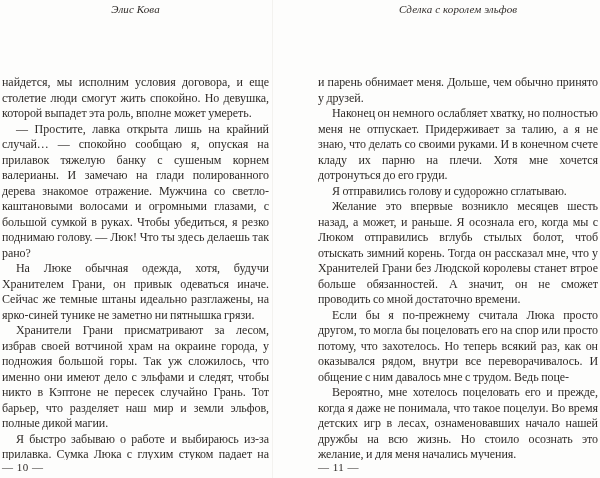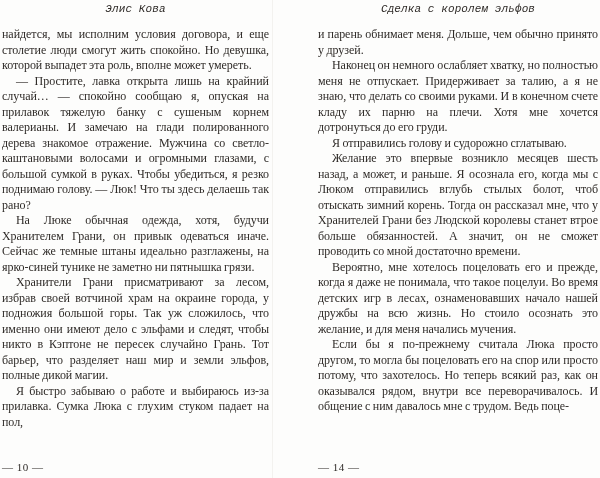--- a/index.html
+++ b/index.html
@@ -42,30 +42,30 @@
     height: 478px;
     background: #f3f2ef;
   }
   .running-header {
     text-align: center;
     font-style: italic;
     font-size: 11px;
     line-height: 12px;
     margin-bottom: 12px;
     letter-spacing: 0.1px;
-    font-family: Liberation Mono, monospace;
   }
   .page-body {
     flex: 1 1 auto;
     overflow: hidden;
     font-size: 12px;
     line-height: 15.5px;
     text-align: justify;
     letter-spacing: -0.05px;
     word-spacing: -0.4px;
+    margin-top: 48px;
   }
   .page-body p {
     margin: 0;
     text-indent: 14px;
   }
   .page-body p:first-child {
     text-indent: 0;
   }
   .page-number {
     flex: 0 0 auto;
@@ -94,19 +94,19 @@
     <div class="page-number">— 10 —</div>
   </div>
 
   <div class="page page-right">
     <div class="running-header">Сделка с королем эльфов</div>
     <div class="page-body">
       <p>и парень обнимает меня. Дольше, чем обычно принято у друзей.</p>
       <p>Наконец он немного ослабляет хватку, но полностью меня не отпускает. Придерживает за талию, а я не знаю, что делать со своими руками. И в конечном счете кладу их парню на плечи. Хотя мне хочется дотронуться до его груди.</p>
       <p>Я отправились голову и судорожно сглатываю.</p>
       <p>Желание это впервые возникло месяцев шесть назад, а может, и раньше. Я осознала его, когда мы с Люком отправились вглубь стылых болот, чтоб отыскать зимний корень. Тогда он рассказал мне, что у Хранителей Грани без Людской королевы станет втрое больше обязанностей. А значит, он не сможет проводить со мной достаточно времени.</p>
+      <p>Если бы я по-прежнему считала Люка просто другом, то могла бы поцеловать его на спор или просто потому, что захотелось. Но теперь всякий раз, как он оказывался рядом, внутри все переворачивалось. И общение с ним давалось мне с трудом. Ведь поце-</p>
       <p>Вероятно, мне хотелось поцеловать его и прежде, когда я даже не понимала, что такое поцелуи. Во время детских игр в лесах, ознаменовавших начало нашей дружбы на всю жизнь. Но стоило осознать это желание, и для меня начались мучения.</p>
-      <p>Если бы я по-прежнему считала Люка просто другом, то могла бы поцеловать его на спор или просто потому, что захотелось. Но теперь всякий раз, как он оказывался рядом, внутри все переворачивалось. И общение с ним давалось мне с трудом. Ведь поце-</p>
     </div>
-    <div class="page-number">— 14 —</div>
+    <div class="page-number">— 11 —</div>
   </div>
 
 </div>
 
 </body></html>

